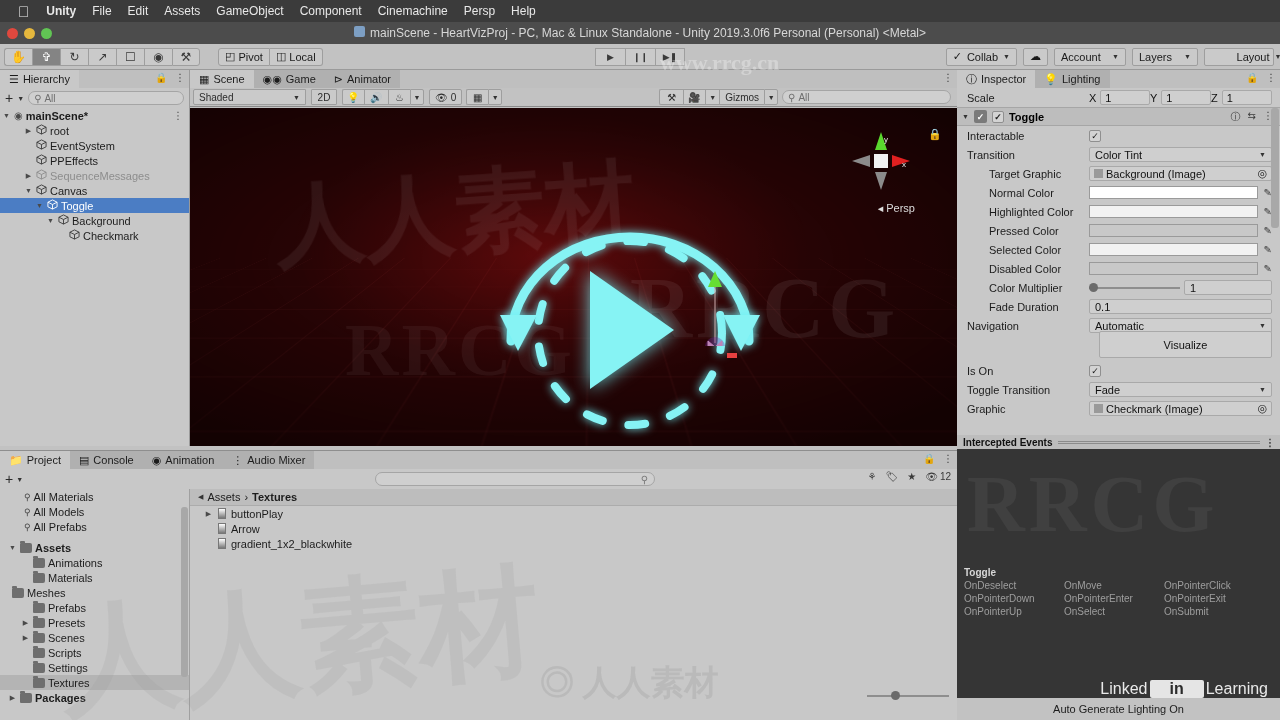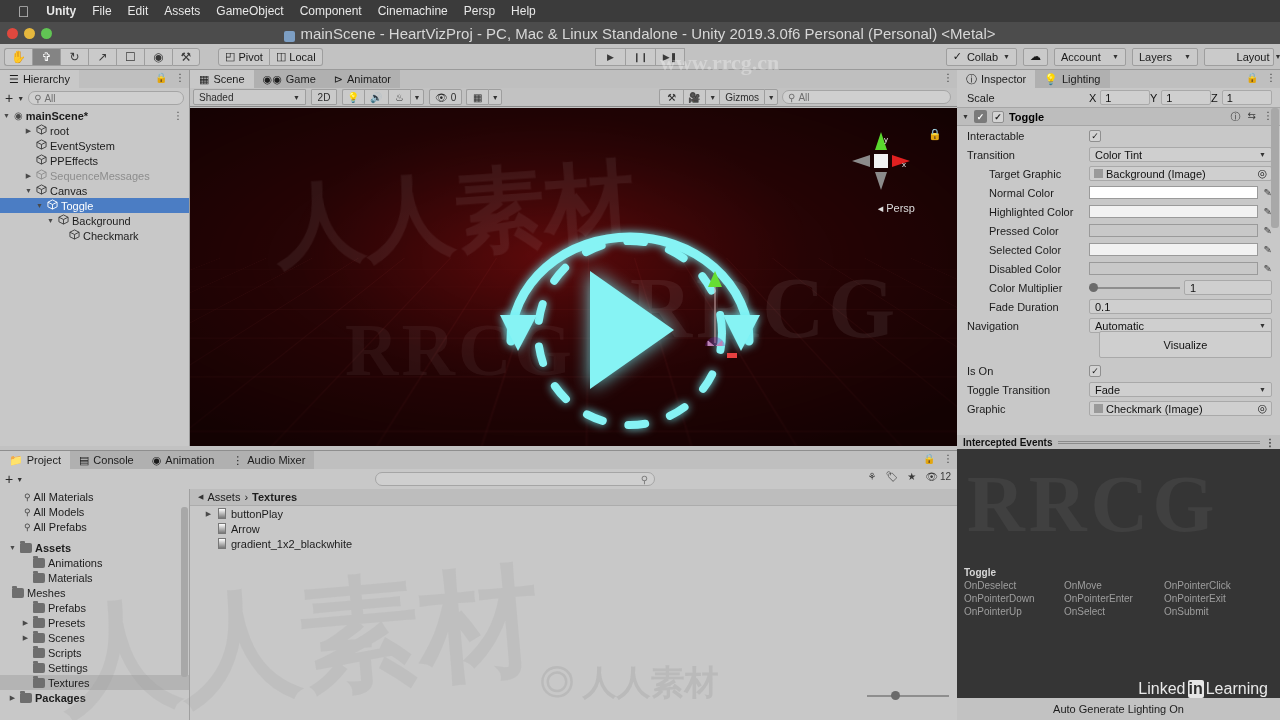--- a/index.html
+++ b/index.html
@@ -19,22 +19,22 @@
   .macbar .apple { font-size:15px; margin-right:17px; line-height:1; }
   .macbar .mi { margin-right:16px; }
   .macbar .mi.bold { font-weight:bold; }
 
   
   .titlebar { height:22px; background:#4c4c4c; position:relative; display:flex;
               align-items:center; }
   .lights { position:absolute; left:7px; top:6px; display:flex; gap:6px; }
   .lt { width:11px; height:11px; border-radius:50%; }
   .lt.r{background:#e0483e;} .lt.y{background:#e5b73d;} .lt.g{background:#61c554;}
-  .title-text { width:100%; text-align:center; color:#d7d7d7; font-size:15px;
-                display:flex; align-items:flex-end; justify-content:center; gap:5px;}
+  .title-text { width:100%; text-align:center; color:#d7d7d7; font-size:12px;
+                display:flex; align-items:flex-start; justify-content:center; gap:5px;}
   .unity-ico { width:11px; height:11px; background:#7d9fc4; border-radius:2px;
                display:inline-block; }
 
   
   .toolbar { height:26px; background:#c2c2c2; border-bottom:1px solid #9a9a9a;
              display:flex; align-items:center; padding:0 4px; gap:0; position:relative;}
   .tbtn { height:18px; min-width:28px; background:#cacaca; border:1px solid #9e9e9e;
           border-right:none; display:flex; align-items:center; justify-content:center;
           color:#3a3a3a; font-size:12px; }
   .tbtn:first-child { border-radius:3px 0 0 3px; }
@@ -217,21 +217,21 @@
               font-weight:bold; }
   .ev-grid { position:absolute; left:7px; top:131px; width:300px; display:grid;
              grid-template-columns:1fr 1fr 1fr; row-gap:2px; color:#9e9e9e; font-size:10px;}
 
   
   .statusbar { position:absolute; left:957px; top:698px; width:323px; height:22px;
                background:#c2c2c2; display:flex; align-items:center;
                justify-content:center; font-size:11px; color:#1c1c1c; }
   .linkedin { position:absolute; right:12px; top:680px; display:flex; align-items:center;
               gap:2px; color:#e9e9e9; font-size:16px; z-index:4;}
-  .li-box { background:#e5e5e5; color:#2b2b2b; padding:0 1px; font-weight:bold;
+  .li-box { background:#e5e5e5; color:#2b2b2b; padding:0 20px; font-weight:bold;
             border-radius:2px; }
 
   
   .wm { position:absolute; color:rgba(255,255,255,0.13); font-weight:bold;
         pointer-events:none; user-select:none; font-family:"Liberation Serif", serif;}
   .wm2 { position:absolute; color:rgba(90,90,90,0.13); font-weight:bold;
          pointer-events:none; user-select:none; font-family:"Liberation Serif", serif;}
 </style>
 </head>
 <body>

